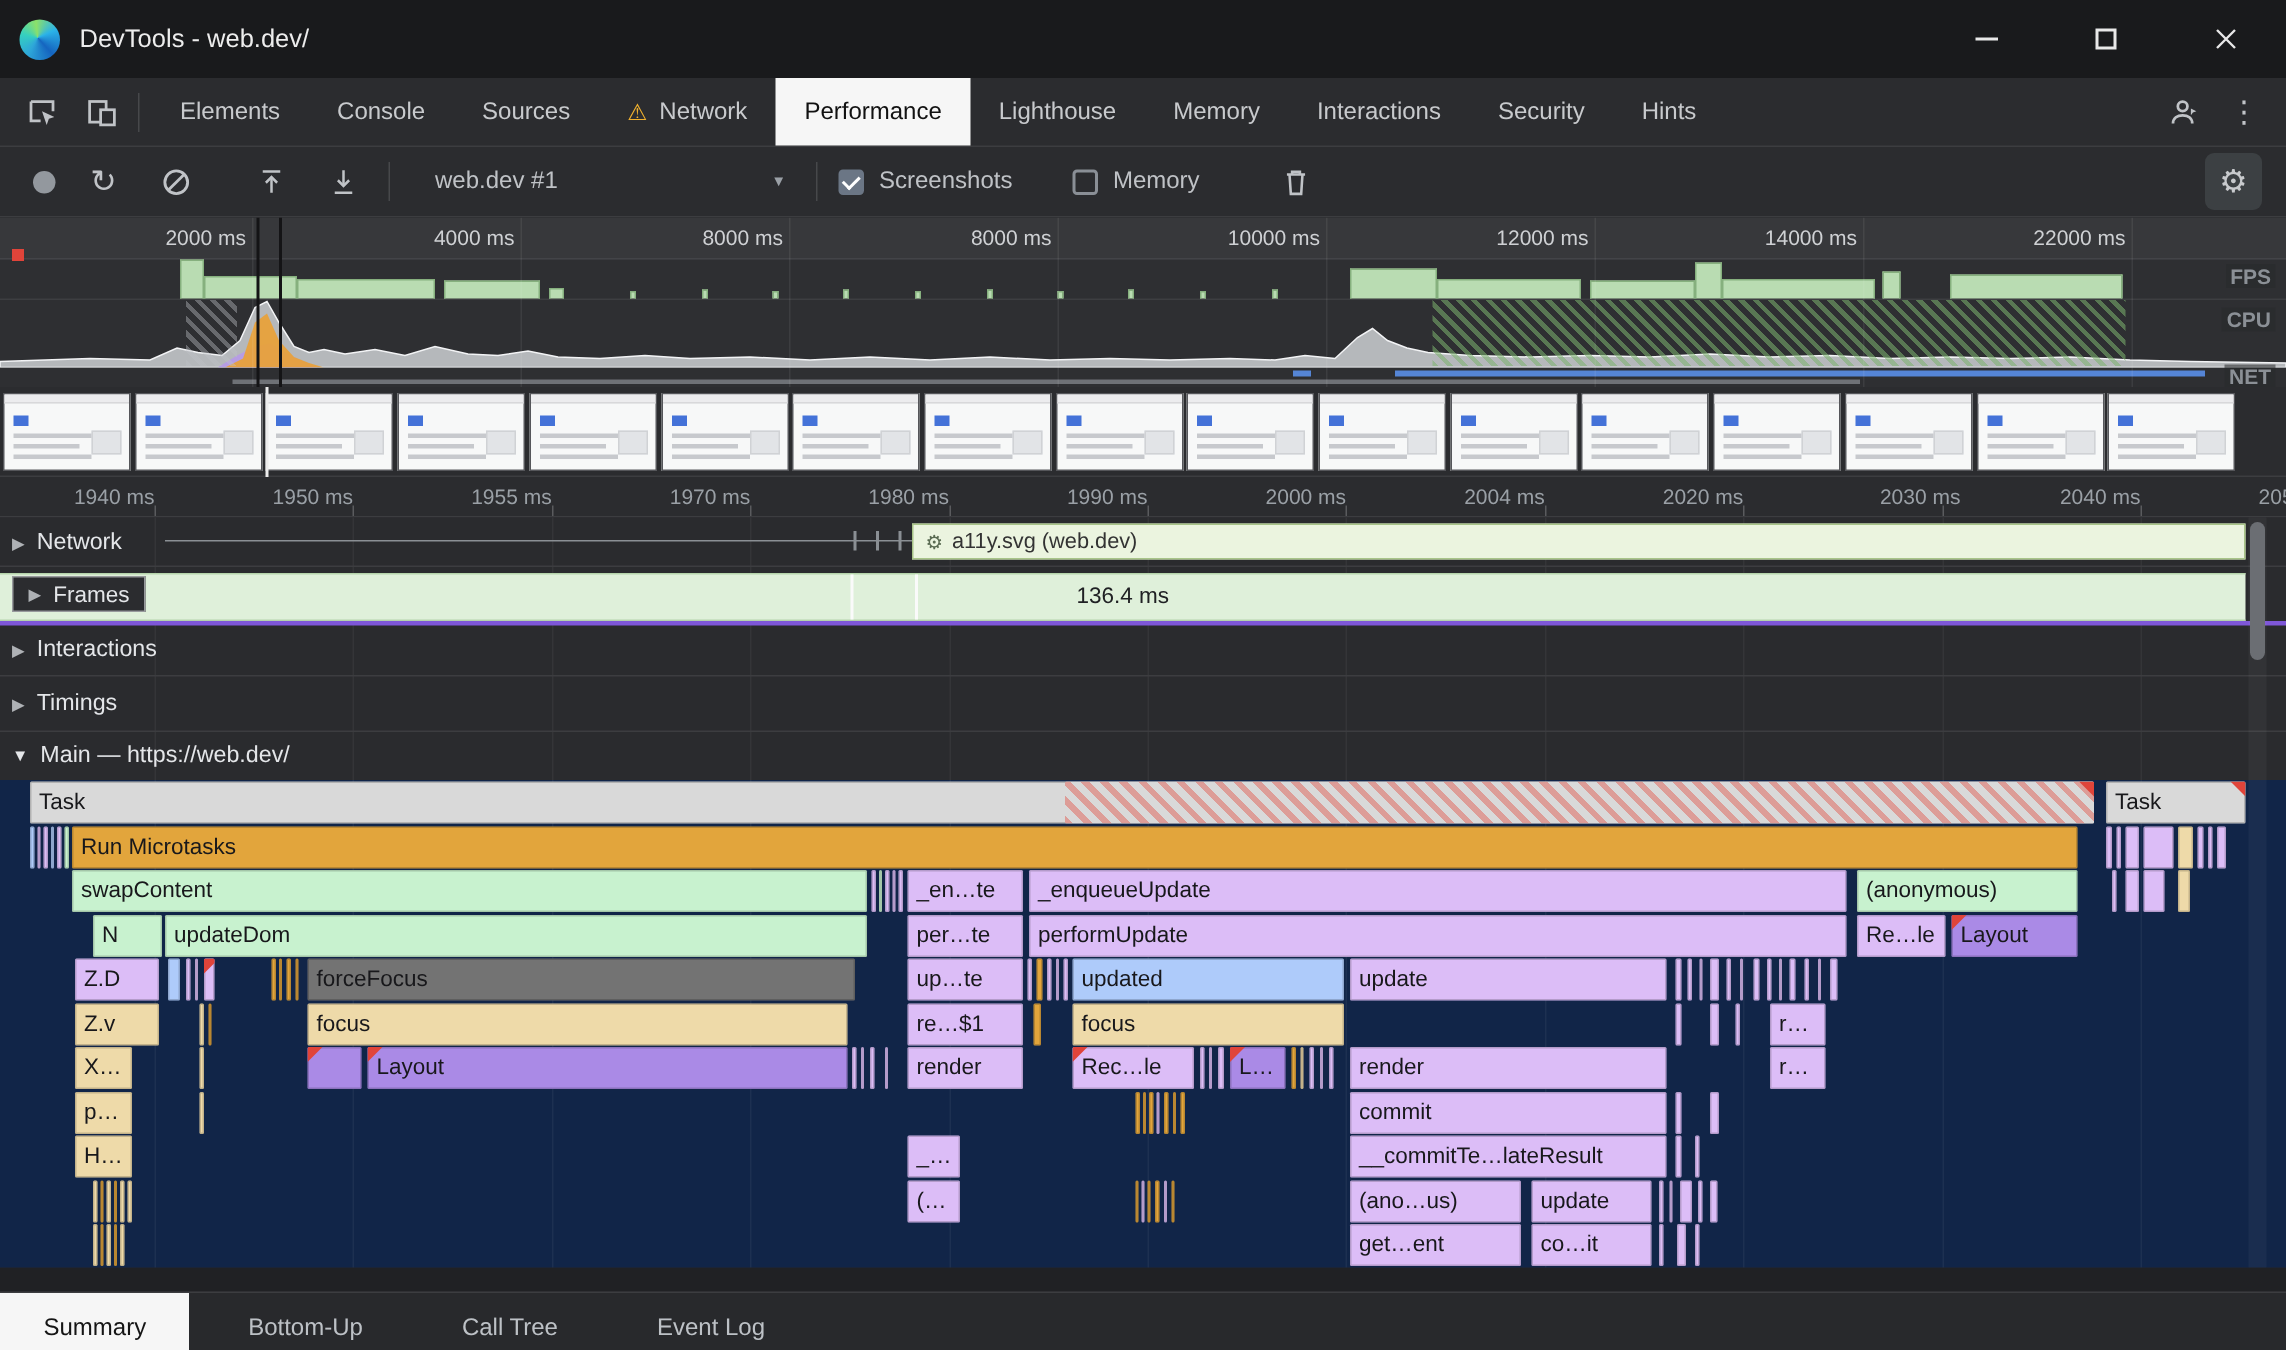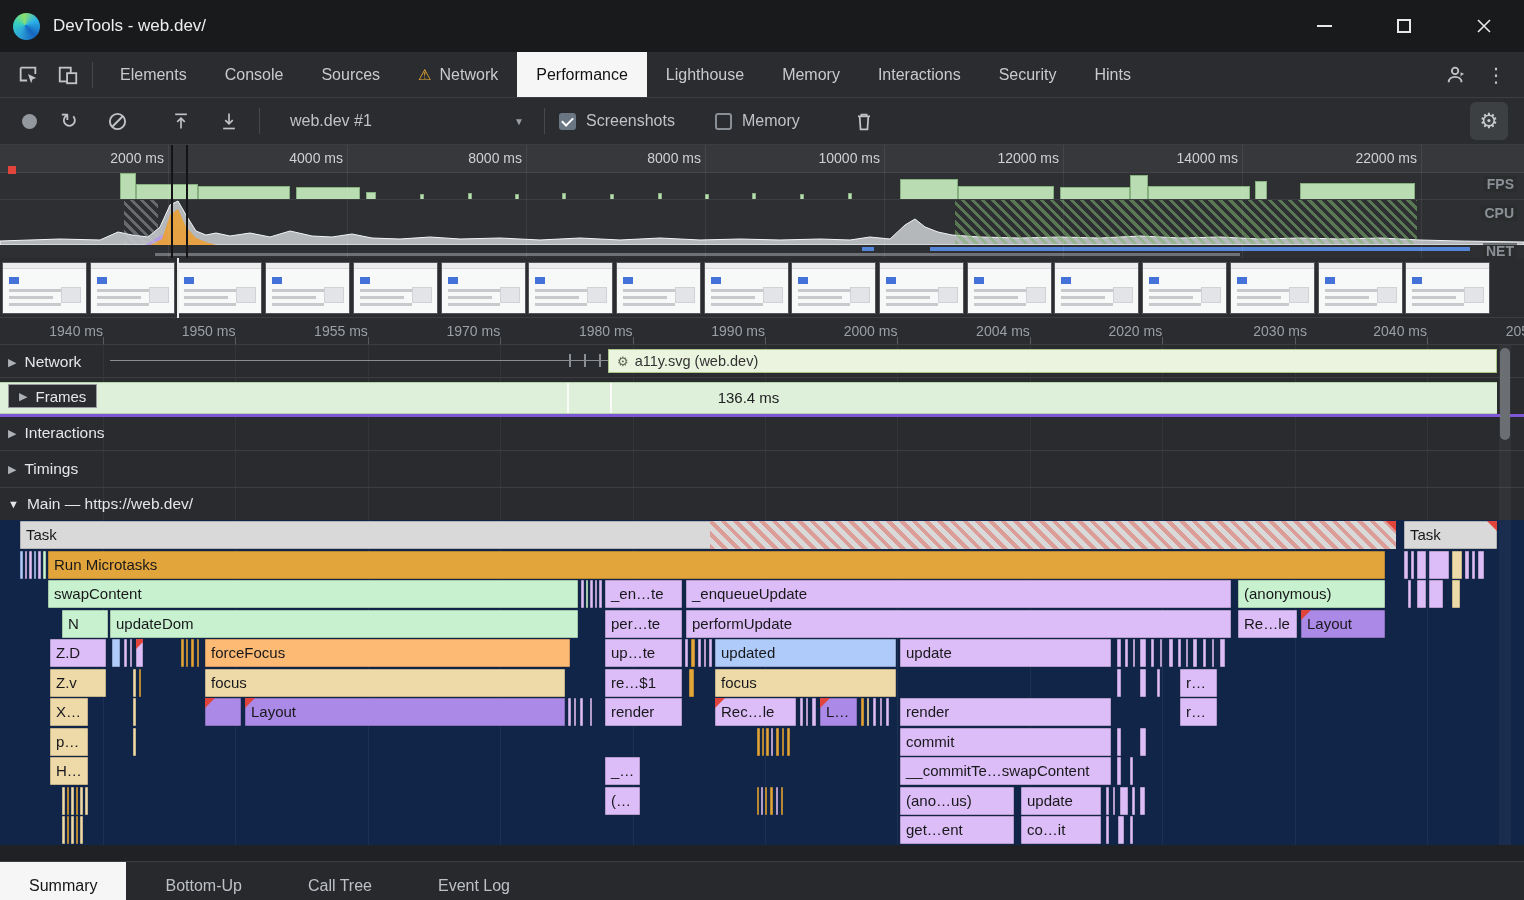--- a/index.html
+++ b/index.html
@@ -612,21 +612,21 @@
       <div class="fbar" style="left: 112px; width: 8px; top: 294px; background: rgb(174, 203, 250);"></div>
       <div class="fbar" style="left: 124px; width: 3px; top: 294px; background: rgb(220, 189, 247);"></div>
       <div class="fbar" style="left: 130px; width: 2px; top: 294px; background: rgb(220, 189, 247);"></div>
       <div class="fbar" style="left: 136px; width: 7px; top: 294px; background: rgb(220, 189, 247);">
         <div class="corner-tl"></div>
       </div>
       <div class="fbar" style="left: 181px; width: 3px; top: 294px; background: rgb(226, 165, 60);"></div>
       <div class="fbar" style="left: 186px; width: 2px; top: 294px; background: rgb(226, 165, 60);"></div>
       <div class="fbar" style="left: 191px; width: 3px; top: 294px; background: rgb(226, 165, 60);"></div>
       <div class="fbar" style="left: 197px; width: 2px; top: 294px; background: rgb(226, 165, 60);"></div>
-      <div class="fbar" style="left: 205px; width: 365px; top: 294px; background: #fdba74;">
+      <div class="fbar" style="left: 205px; width: 365px; top: 294px; background: #737373;">
         <span>forceFocus</span>
       </div>
       <div class="fbar" style="left: 605px; width: 77px; top: 294px; background: rgb(220, 189, 247);">
         <span>up…te</span>
       </div>
       <div class="fbar" style="left: 685px; width: 3px; top: 294px; background: rgb(220, 189, 247);"></div>
       <div class="fbar" style="left: 691px; width: 4px; top: 294px; background: rgb(226, 165, 60);"></div>
       <div class="fbar" style="left: 698px; width: 3px; top: 294px; background: rgb(220, 189, 247);"></div>
       <div class="fbar" style="left: 704px; width: 2px; top: 294px; background: rgb(220, 189, 247);"></div>
       <div class="fbar" style="left: 709px; width: 3px; top: 294px; background: rgb(220, 189, 247);"></div>
@@ -726,21 +726,21 @@
       </div>
       <div class="fbar" style="left: 1117px; width: 4px; top: 382.5px; background: rgb(220, 189, 247);"></div>
       <div class="fbar" style="left: 1140px; width: 6px; top: 382.5px; background: rgb(220, 189, 247);"></div>
       <div class="fbar" style="left: 50px; width: 38px; top: 412px; background: rgb(238, 218, 169);">
         <span>H…</span>
       </div>
       <div class="fbar" style="left: 605px; width: 35px; top: 412px; background: rgb(220, 189, 247);">
         <span>_…</span>
       </div>
       <div class="fbar" style="left: 900px; width: 211px; top: 412px; background: rgb(220, 189, 247);">
-        <span>__commitTe…swapContent</span>
+        <span>__commitTe…lateResult</span>
       </div>
       <div class="fbar" style="left: 1117px; width: 4px; top: 412px; background: rgb(220, 189, 247);"></div>
       <div class="fbar" style="left: 1130px; width: 3px; top: 412px; background: rgb(220, 189, 247);"></div>
       <div class="fbar" style="left: 62px; width: 3px; top: 441.5px; background: rgb(238, 218, 169);"></div>
       <div class="fbar" style="left: 67px; width: 2px; top: 441.5px; background: rgb(226, 165, 60);"></div>
       <div class="fbar" style="left: 71px; width: 3px; top: 441.5px; background: rgb(238, 218, 169);"></div>
       <div class="fbar" style="left: 76px; width: 2px; top: 441.5px; background: rgb(226, 165, 60);"></div>
       <div class="fbar" style="left: 80px; width: 3px; top: 441.5px; background: rgb(238, 218, 169);"></div>
       <div class="fbar" style="left: 85px; width: 3px; top: 441.5px; background: rgb(238, 218, 169);"></div>
       <div class="fbar" style="left: 605px; width: 35px; top: 441.5px; background: rgb(220, 189, 247);">

